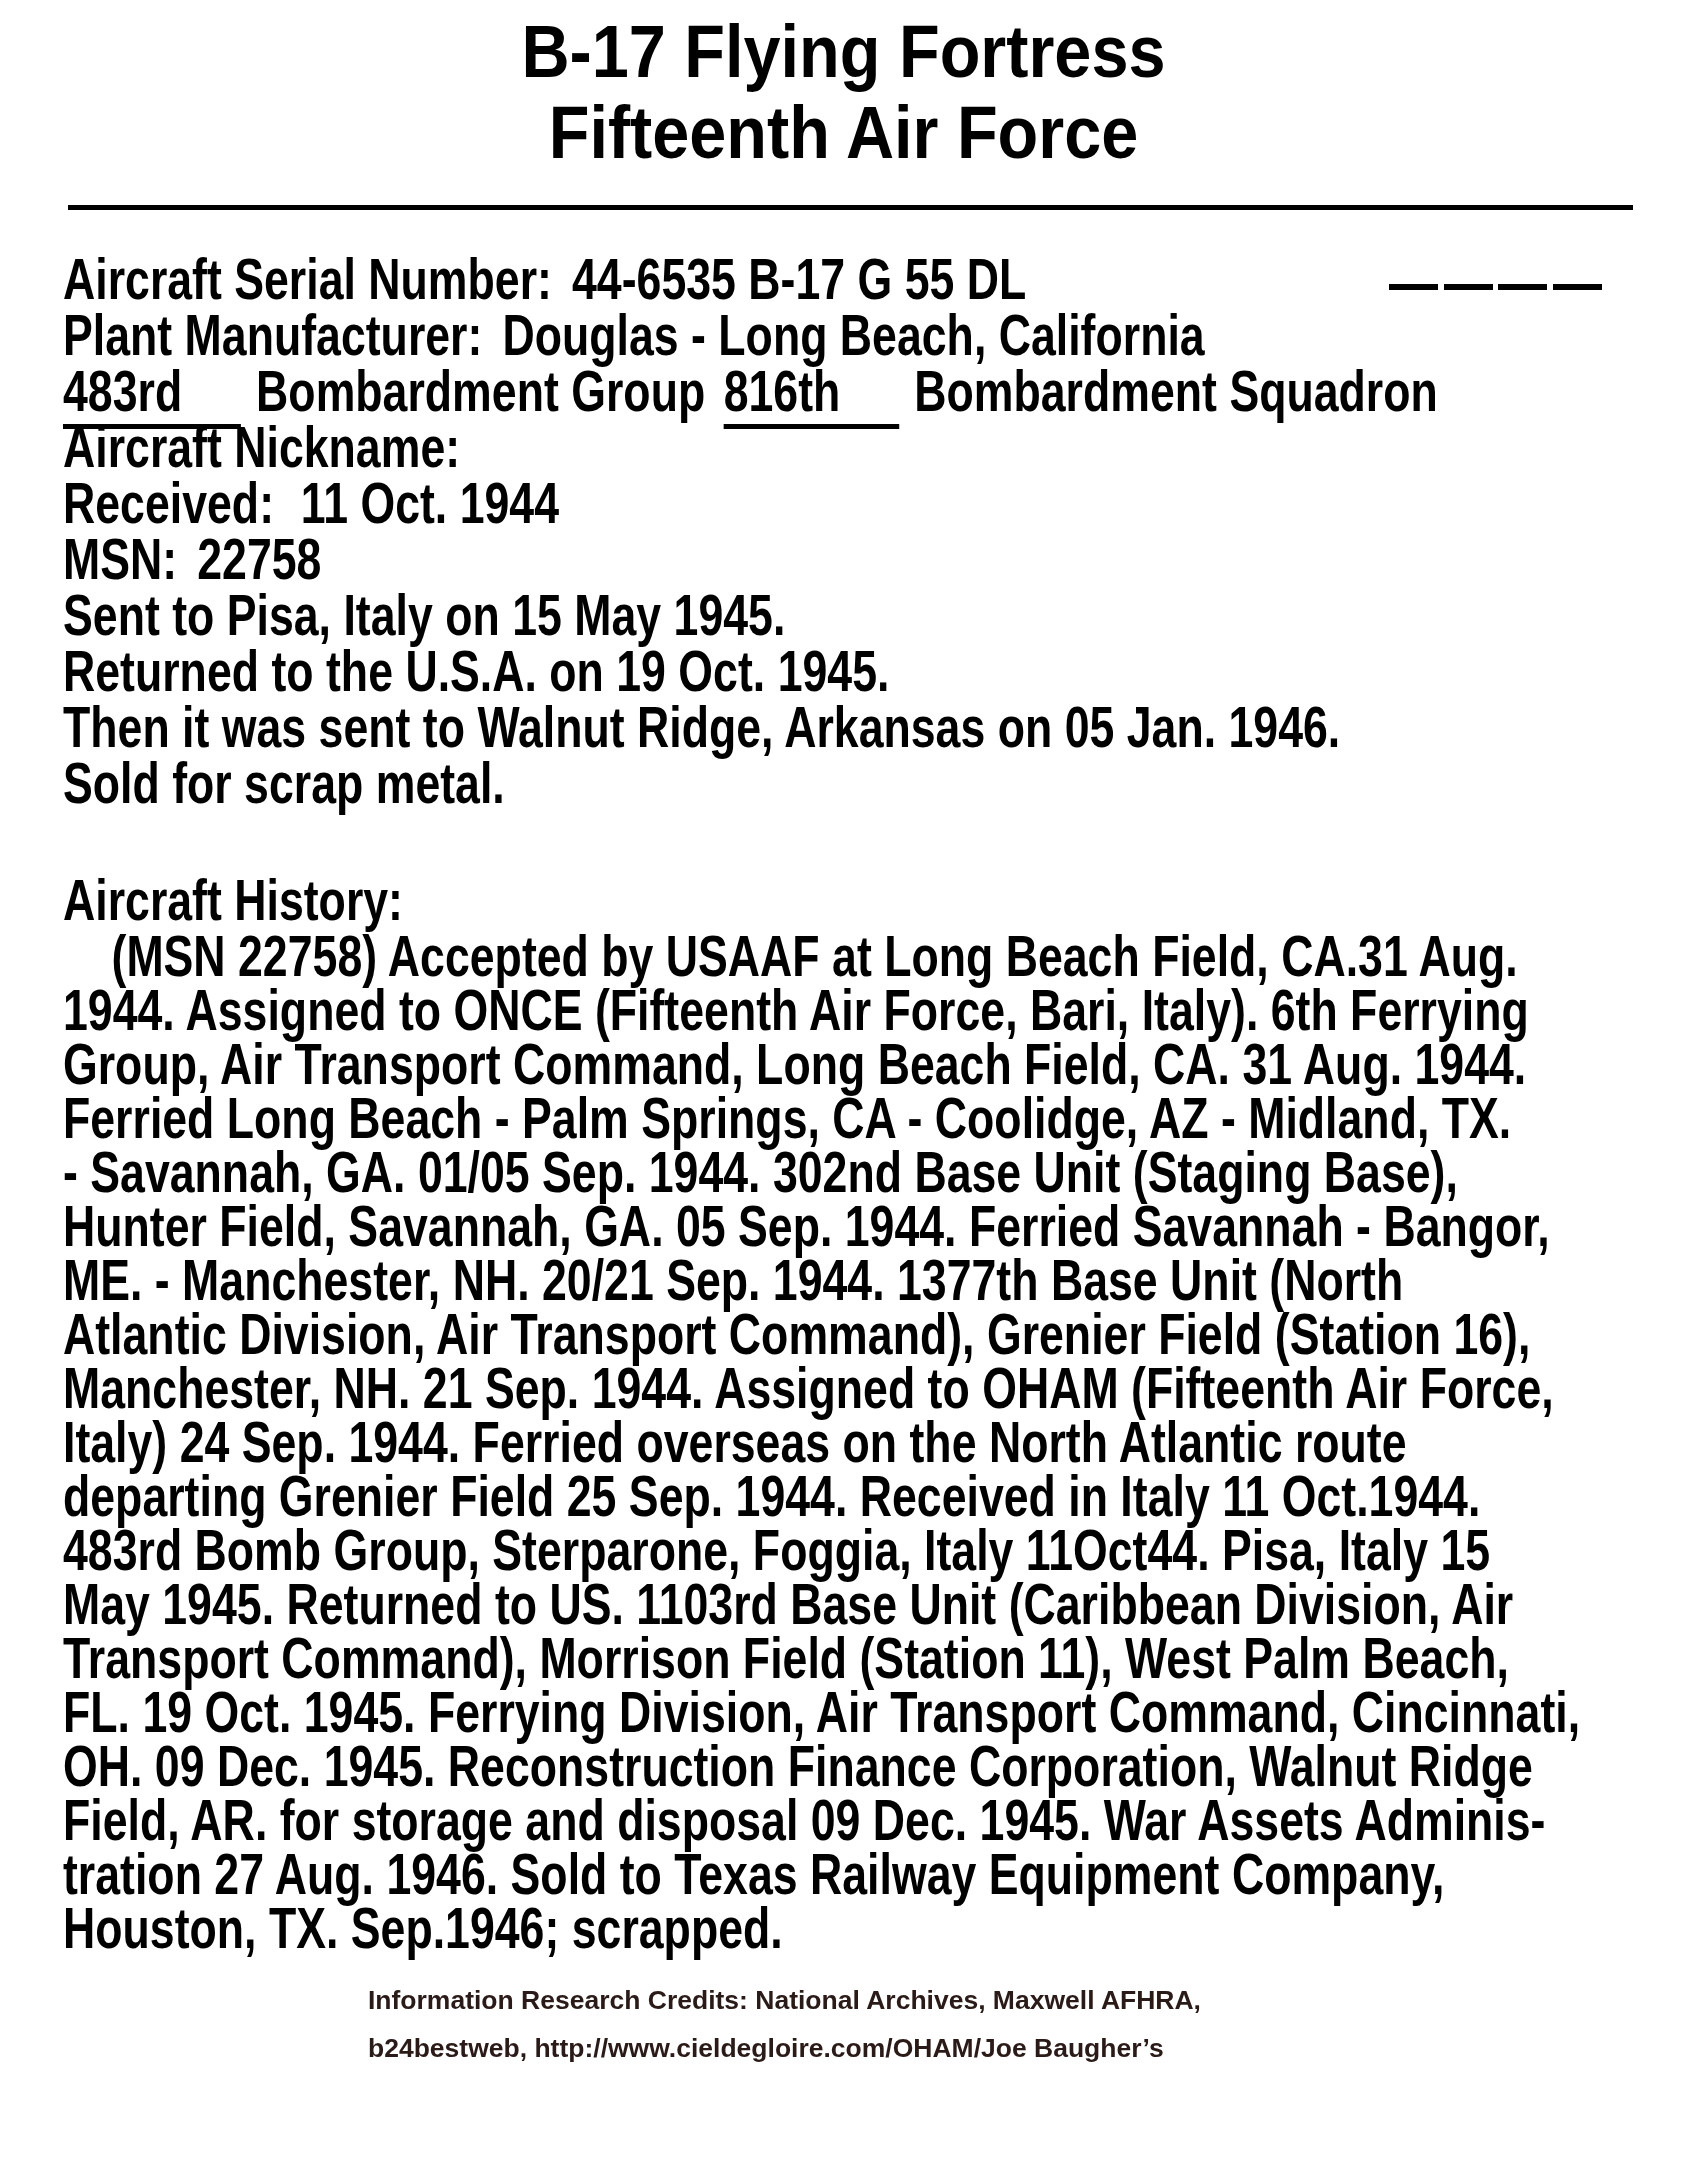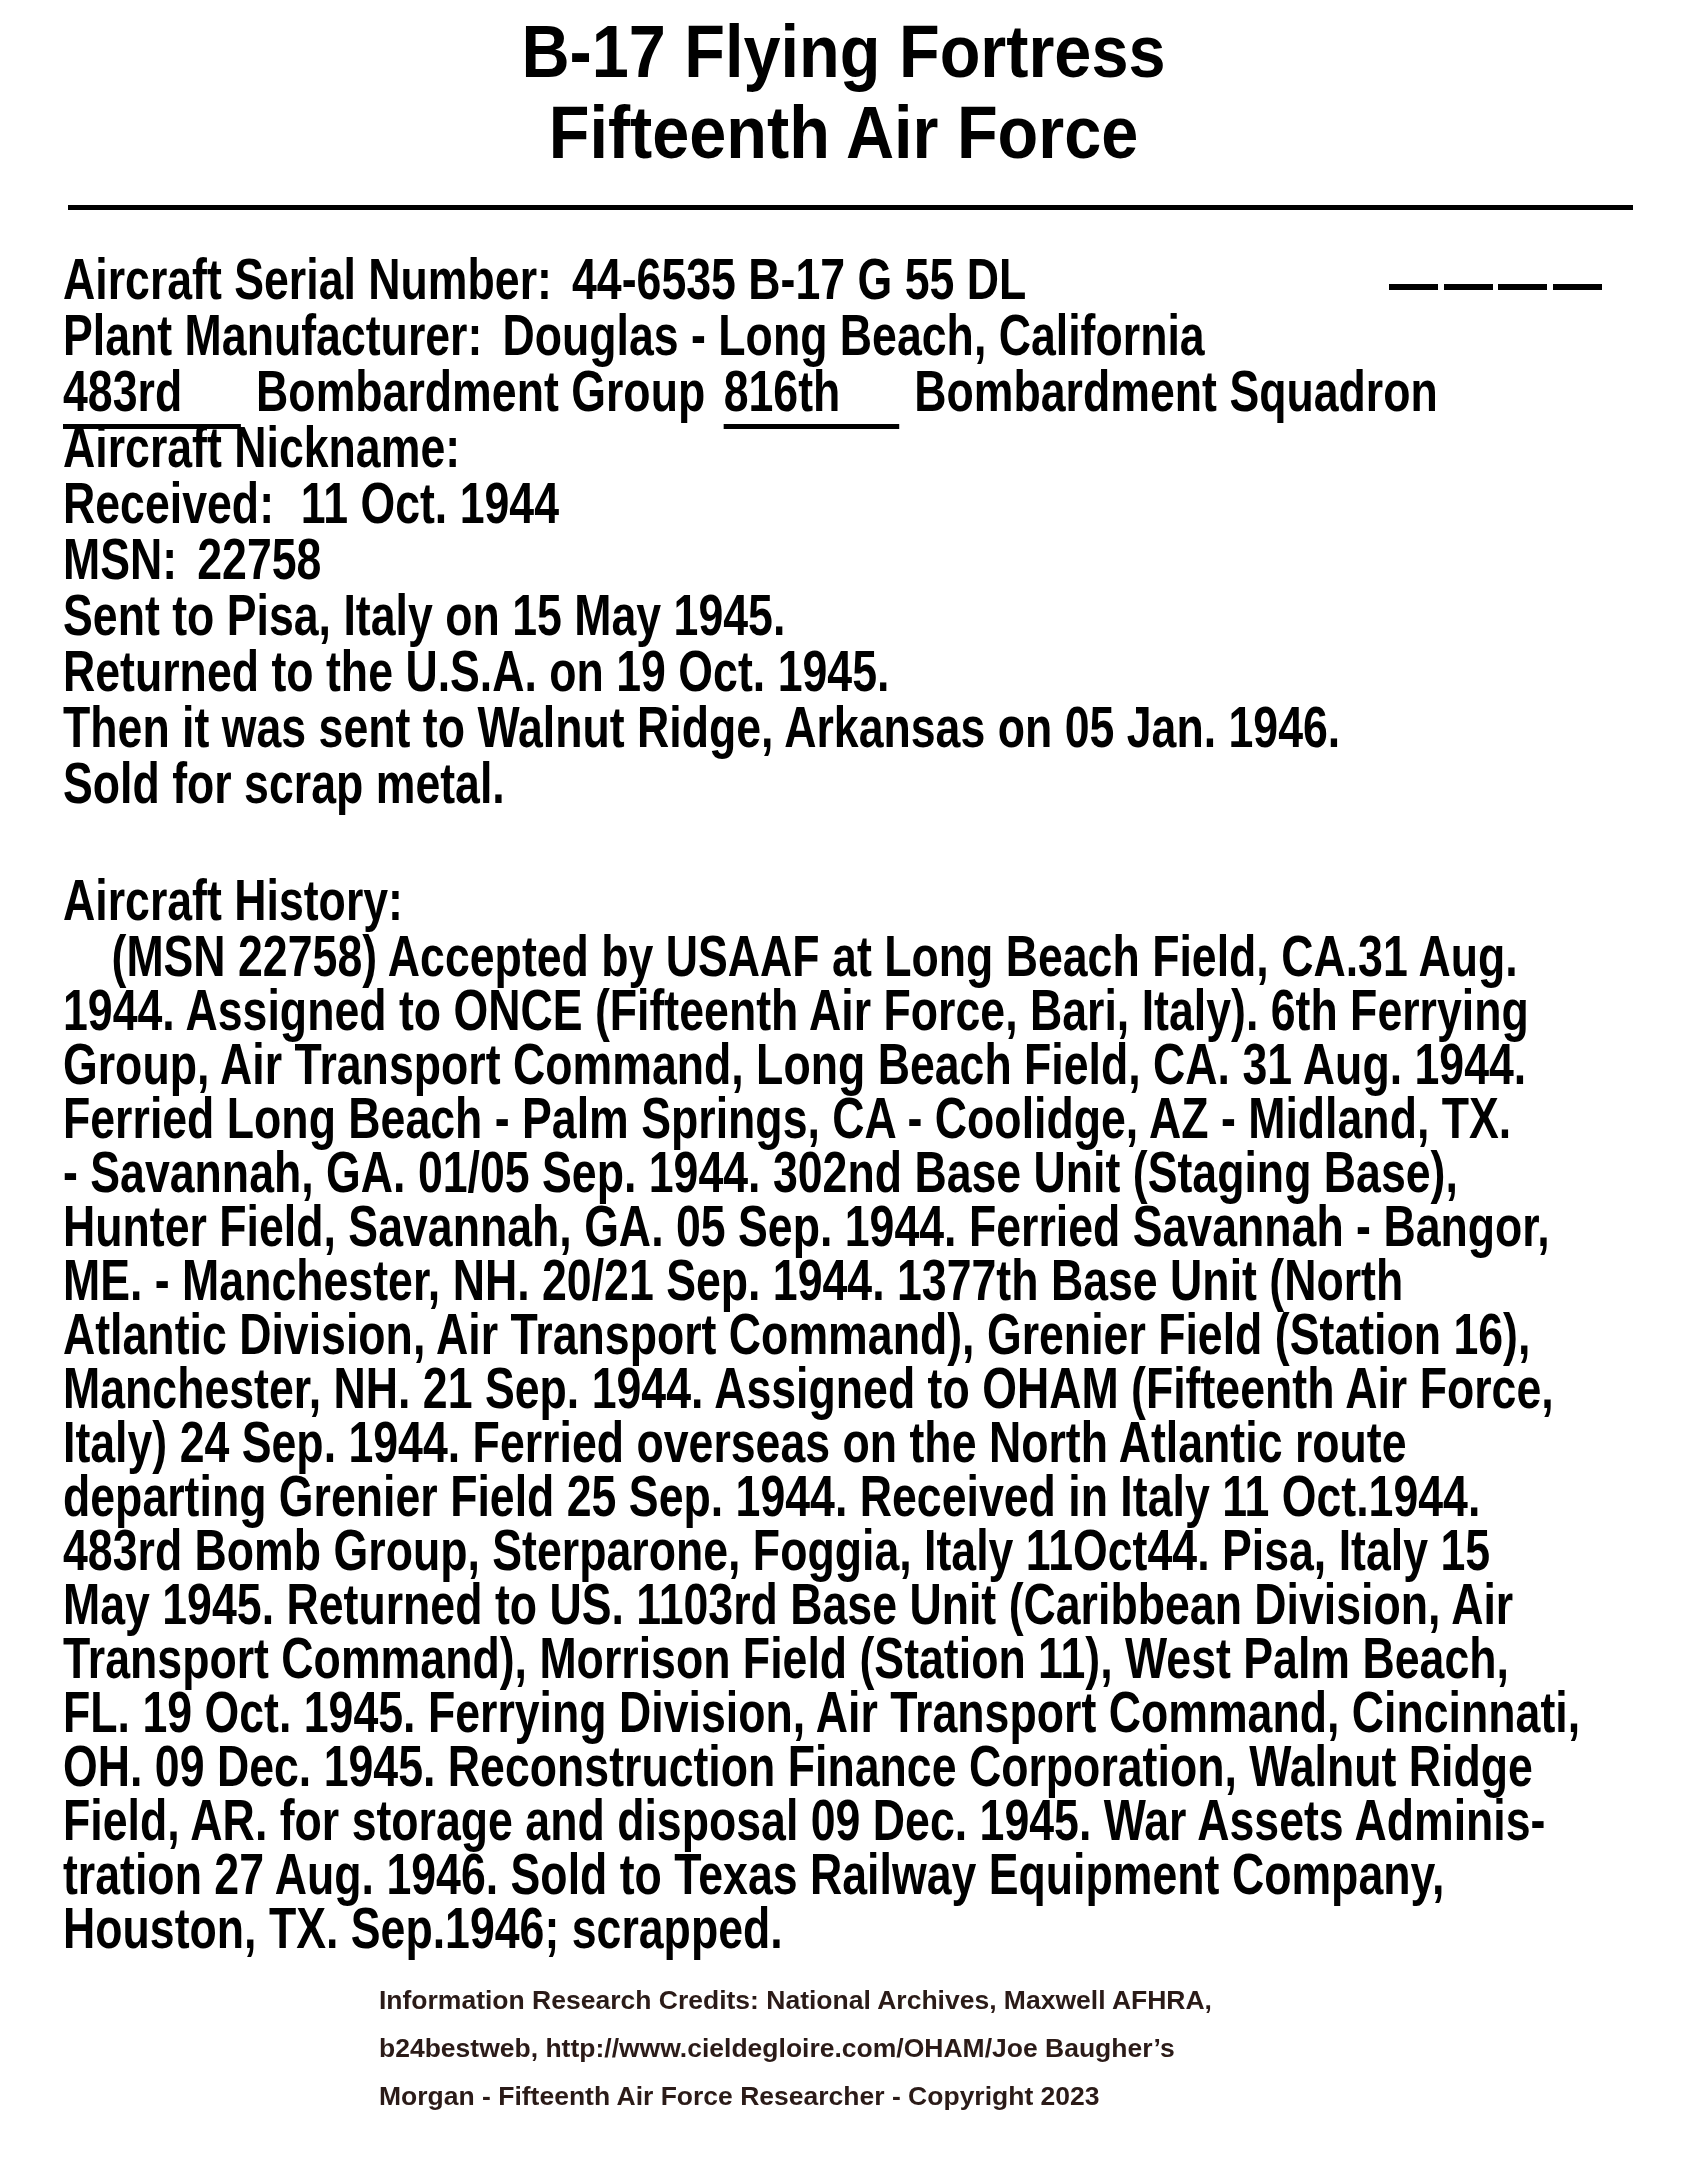--- a/index.html
+++ b/index.html
@@ -53,21 +53,21 @@
     top:872px;left:63px;
     font-size:58px;line-height:56px;white-space:nowrap;
   }
   .history-block{top:929px;left:63px;}
   .history-block .line{
     height:54px;line-height:54px;
     font-size:58px;white-space:nowrap;
   }
   .history-block .line.indent{padding-left:63px;}
   
-  .credits-block{top:1976px;left:379px;color:#2b1b18;}
+  .credits-block{top:1976px;left:368px;color:#2b1b18;}
   .credits-block .line{
     height:48px;line-height:48px;
     font-size:26.5px;white-space:nowrap;
   }
 </style>
 </head>
 <body>
 
 <div class="abs title-block">
   <div>B-17 Flying Fortress</div>
@@ -116,15 +116,14 @@
   <div class="line">FL. 19 Oct. 1945. Ferrying Division, Air Transport Command, Cincinnati,</div>
   <div class="line">OH. 09 Dec. 1945. Reconstruction Finance Corporation, Walnut Ridge</div>
   <div class="line">Field, AR. for storage and disposal 09 Dec. 1945. War Assets Adminis-</div>
   <div class="line">tration 27 Aug. 1946. Sold to Texas Railway Equipment Company,</div>
   <div class="line">Houston, TX. Sep.1946; scrapped.</div>
 </div>
 
 <div class="abs credits-block">
   <div class="line">Information Research Credits: National Archives, Maxwell AFHRA,</div>
   <div class="line">b24bestweb, http://www.cieldegloire.com/OHAM/Joe Baugher’s</div>
-  <div class="line">Morgan - Fifteenth Air Force Researcher - Copyright 2023</div>
 </div>
 
 
 </body></html>

